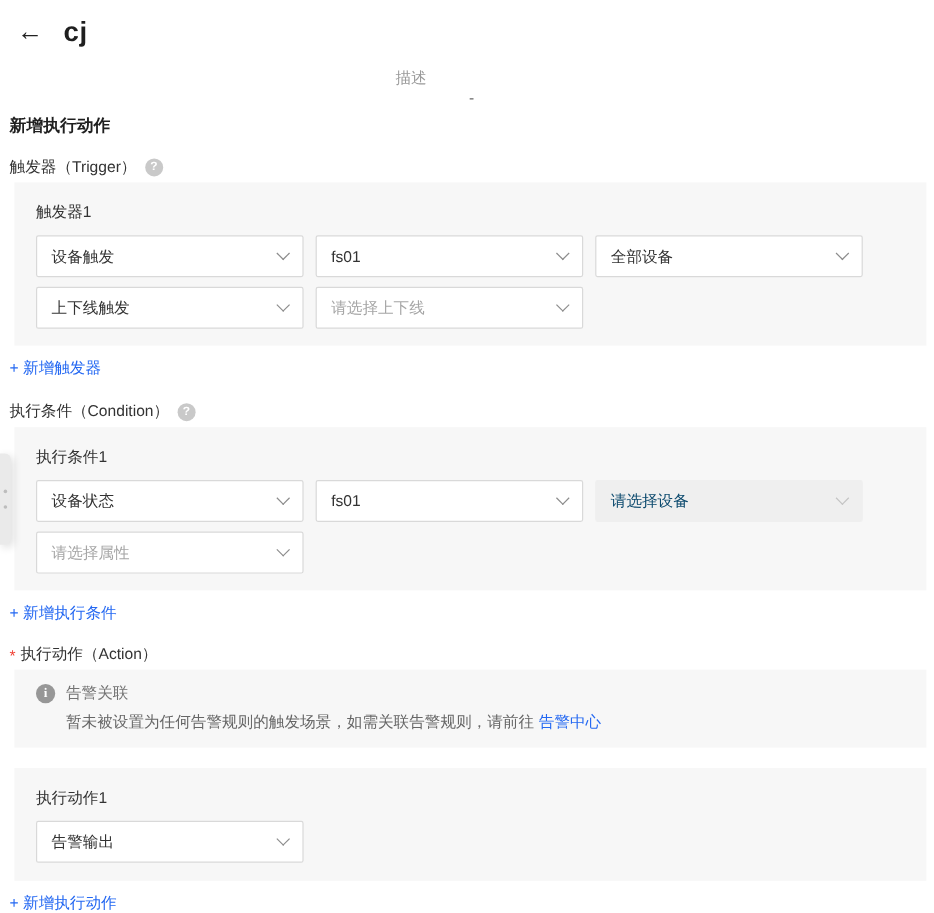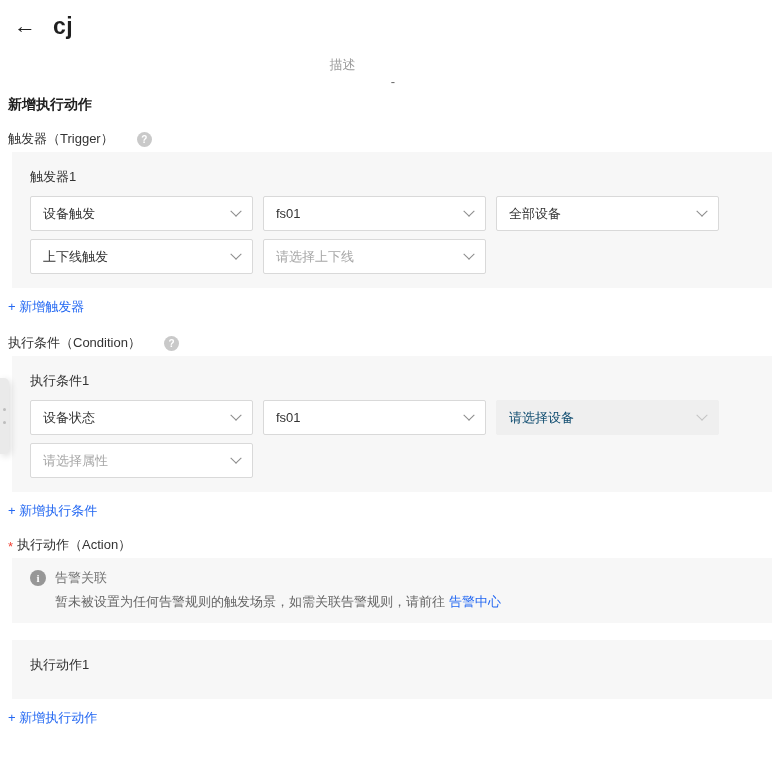--- a/index.html
+++ b/index.html
@@ -20,21 +20,21 @@
 
   
   .desc-row { display: flex; margin: 14px 0 0 8px; height: 18px; align-items: center; flex-direction: column; }
   .desc-label { color: #9b9b9b; width: 127px; }
   .desc-value { color: #666; }
 
   
   .rules-heading { margin: 22px 0 0 8px; font-size: 14px; font-weight: 700; color: #1f1f1f; height: 18px; }
 
   
-  .field-label-row { display: flex; align-items: center; gap: 23px; margin: 16px 0 0 8px; height: 18px; color: #333; }
+  .field-label-row { display: flex; align-items: center; gap: 7px; margin: 16px 0 0 8px; height: 18px; color: #333; }
   .field-label-row.cond { margin-top: 18px; }
   .field-label-row.action { margin-top: 16px; gap: 4px; }
   .required-mark { color: #f04134; padding-top: 3px; }
   .help-icon {
     display: inline-block; width: 15px; height: 15px; border-radius: 50%;
     background: #c9c9c9; color: #fff; font-size: 10px; line-height: 15px;
     text-align: center; cursor: pointer; font-weight: 700;
   }
 
   
@@ -195,20 +195,26 @@
     <span class="info-icon">i</span>
     <span class="notice-title">告警关联</span>
   </div>
   <div class="notice-body">
     <span>暂未被设置为任何告警规则的触发场景，如需关联告警规则，请前往</span><span class="notice-link">告警中心</span>
   </div>
 </div>
 
 <div class="panel action-panel">
   <div class="panel-title">执行动作1</div>
+  <div class="select-row">
+    <div class="select">
+      <span class="value">告警输出</span>
+      <span class="chevron"></span>
+    </div>
+  </div>
 </div>
 
 <div class="add-link">+ 新增执行动作</div>
 
 <div class="drawer-handle">
   <span class="dot"></span>
   <span class="dot"></span>
 </div>
 
 </body></html>

